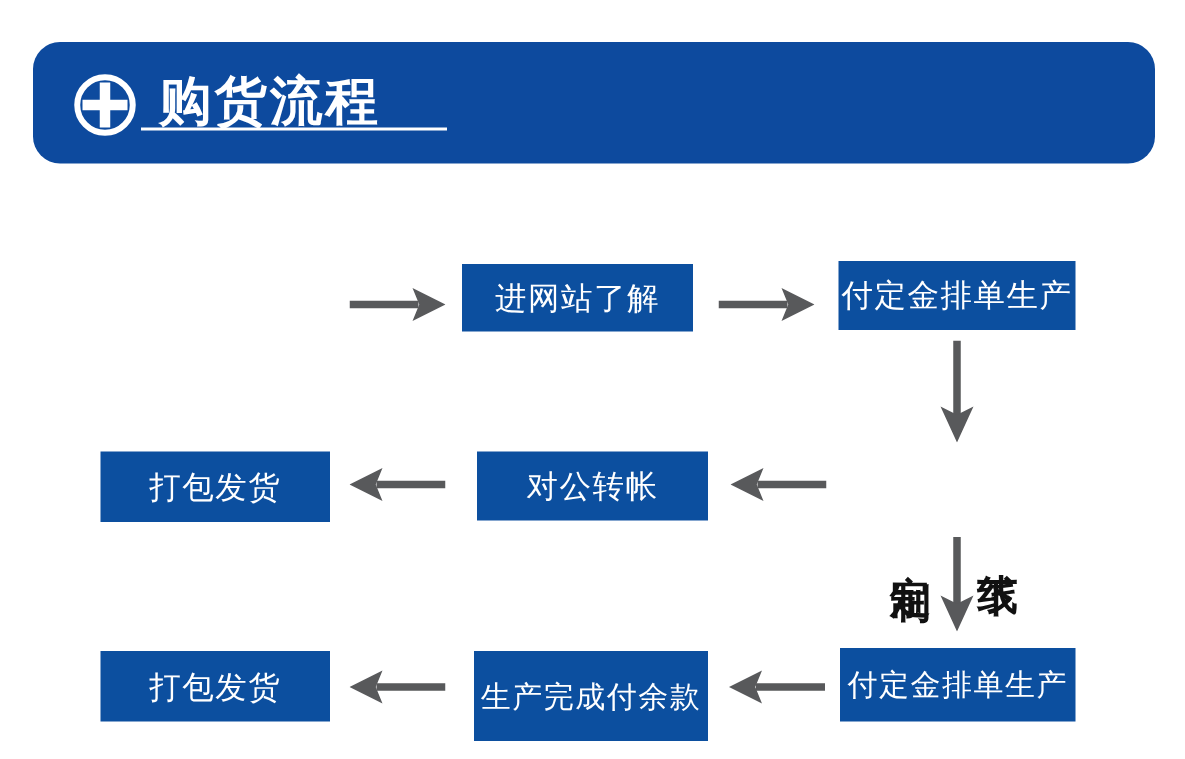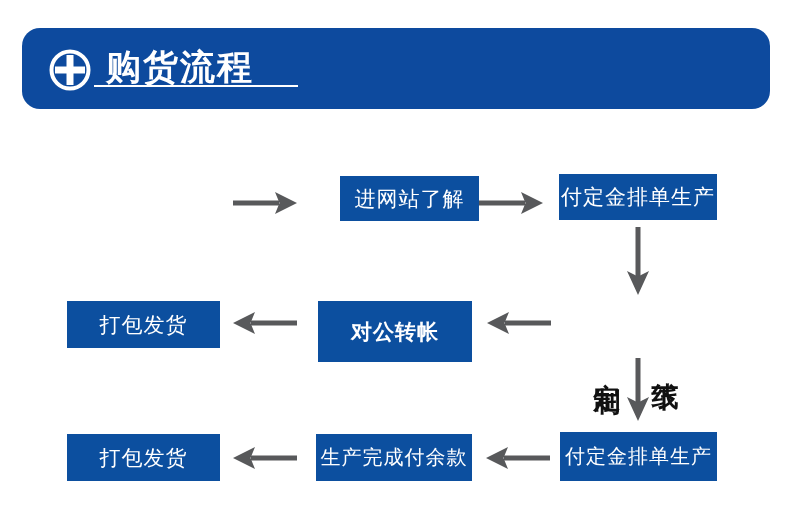--- a/index.html
+++ b/index.html
@@ -50,41 +50,41 @@
     </svg>
     <div class="banner-title">购货流程</div>
     <div class="banner-underline"></div>
   </div>
 
   <svg class="arrow" style="left:233px; top:191px;" width="64" height="24" viewBox="0 0 64 24">
     <rect x="0" y="9.5" width="46" height="5"></rect>
     <polygon points="42,1 64,12 42,23 46.5,12"></polygon>
   </svg>
 
-  <div class="node" style="left:308px; top:176px; width:139px; height:45px;margin-left:32px;">进网站了解</div>
+  <div class="node" style="left:308px; top:176px; width:154px; height:45px;">进网站了解</div>
 
   <svg class="arrow" style="left:479px; top:191px;" width="64" height="24" viewBox="0 0 64 24">
     <rect x="0" y="9.5" width="46" height="5"></rect>
     <polygon points="42,1 64,12 42,23 46.5,12"></polygon>
   </svg>
 
   <div class="node" style="left:559px; top:174px; width:158px; height:46px;">付定金排单生产</div>
 
   <svg class="arrow" style="left:626px; top:227px;" width="24" height="68" viewBox="0 0 24 68">
     <rect x="9.5" y="0" width="5" height="50"></rect>
     <polygon points="1,44 12,68 23,44 12,49.5"></polygon>
   </svg>
 
 
   <svg class="arrow" style="left:487px; top:311px;" width="64" height="24" viewBox="0 0 64 24">
     <rect x="18" y="9.5" width="46" height="5"></rect>
     <polygon points="22,1 0,12 22,23 17.5,12"></polygon>
   </svg>
 
-  <div class="node" style="left:318px; top:301px; width:154px; height:61px;font-weight:bold;">对公转帐</div>
+  <div class="node" style="left:318px; top:301px; width:154px; height:46px;">对公转帐</div>
 
   <svg class="arrow" style="left:233px; top:311px;" width="64" height="24" viewBox="0 0 64 24">
     <rect x="18" y="9.5" width="46" height="5"></rect>
     <polygon points="22,1 0,12 22,23 17.5,12"></polygon>
   </svg>
 
   <div class="node" style="left:67px; top:301px; width:153px; height:47px;">打包发货</div>
 
   <div class="branch-label" style="left:593px; top:361px;">定制</div>
 
@@ -95,21 +95,21 @@
 
   <div class="branch-label" style="left:651px; top:361px;">线下</div>
 
   <div class="node small" style="left:560px; top:432px; width:157px; height:49px;">付定金排单生产</div>
 
   <svg class="arrow" style="left:486px; top:446px;" width="64" height="24" viewBox="0 0 64 24">
     <rect x="18" y="9.5" width="46" height="5"></rect>
     <polygon points="22,1 0,12 22,23 17.5,12"></polygon>
   </svg>
 
-  <div class="node small" style="left:316px; top:434px; width:156px; height:47px;">生产完成付余款</div>
+  <div class="node small" style="left:316px; top:434px; width:156px; height:60px;">生产完成付余款</div>
 
   <svg class="arrow" style="left:233px; top:446px;" width="64" height="24" viewBox="0 0 64 24">
     <rect x="18" y="9.5" width="46" height="5"></rect>
     <polygon points="22,1 0,12 22,23 17.5,12"></polygon>
   </svg>
 
   <div class="node" style="left:67px; top:434px; width:153px; height:47px;">打包发货</div>
 
 </div>
 

